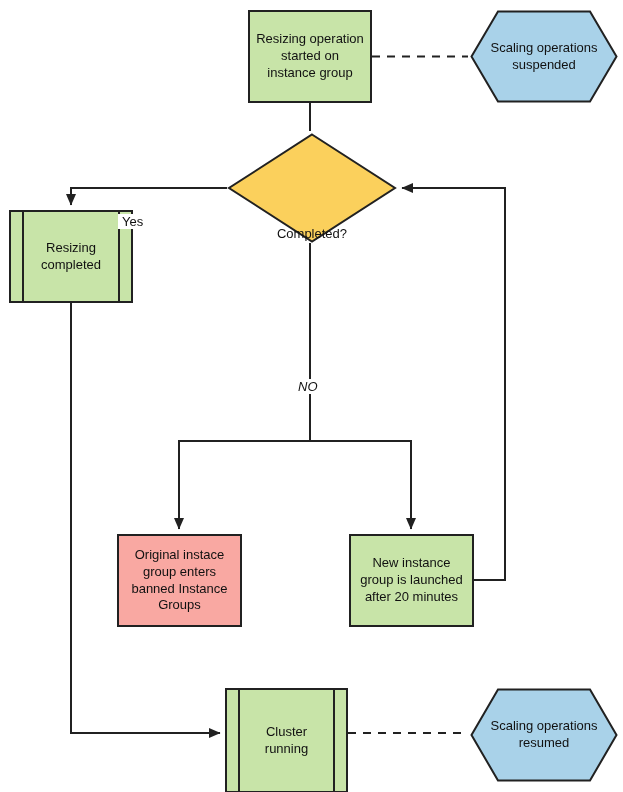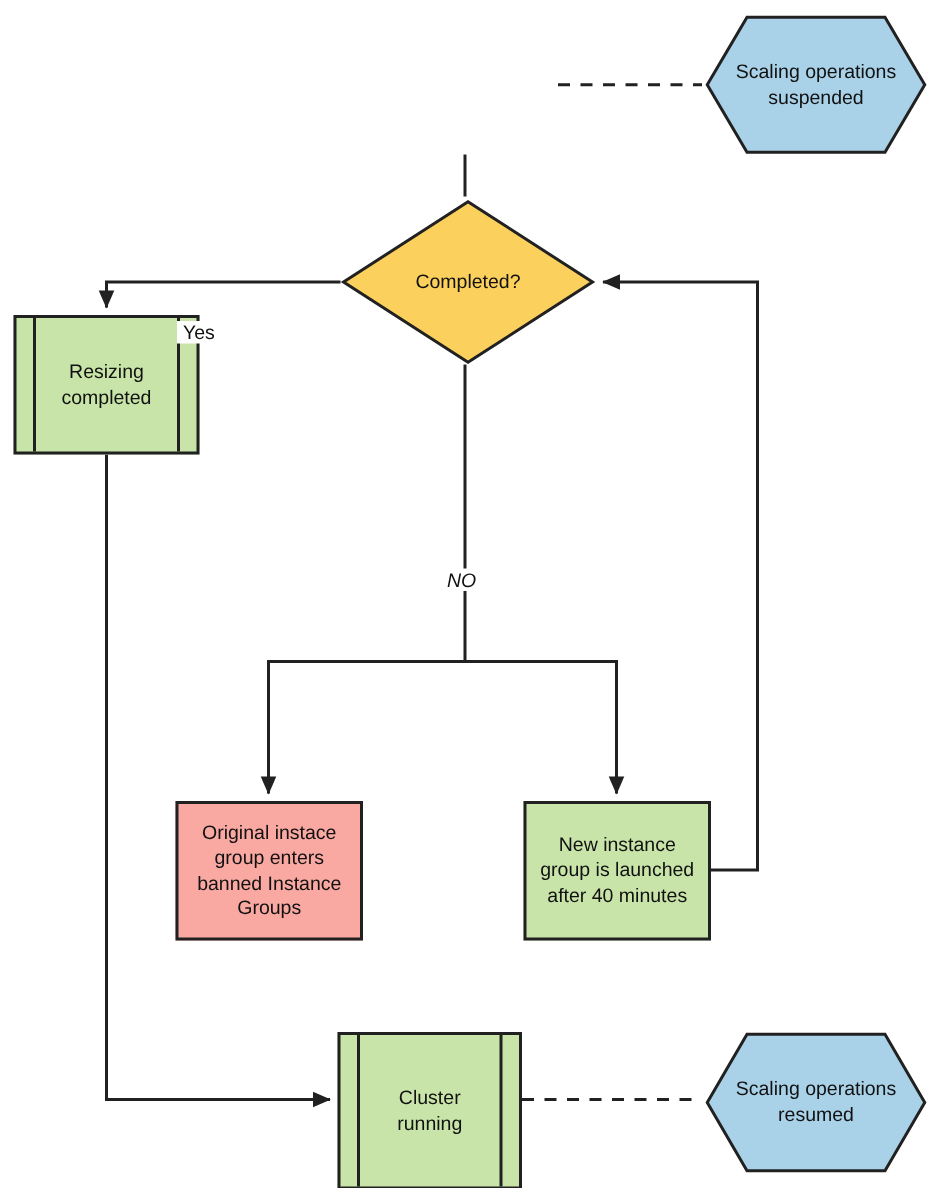--- a/index.html
+++ b/index.html
@@ -93,30 +93,35 @@
     <path d="M310,103 V131"></path>
     <path d="M227,188 H71 V205" marker-end="url(#arrowhead)"></path>
     <path d="M310,243 V441"></path>
     <path d="M310,441 H179 V529" marker-end="url(#arrowhead)"></path>
     <path d="M310,441 H411 V529" marker-end="url(#arrowhead)"></path>
     <path d="M474,580 H505 V188 H402" marker-end="url(#arrowhead)"></path>
     <path d="M71,303 V733 H220" marker-end="url(#arrowhead)"></path>
     <path class="dashed" d="M348,733 H468"></path>
   </svg>
 
+  <div class="node box fill-green" style="left:248px; top:10px; width:124px; height:93px;">
+    <div class="shape-label">Resizing operation
+started on
+instance group</div>
+  </div>
 
   <div class="node" style="left:470px; top:10px; width:148px; height:93px;">
     <svg class="shape-svg" viewBox="0 0 148 93" aria-hidden="true">
       <polygon points="28,1.5 120,1.5 146.5,46.5 120,91.5 28,91.5 1.5,46.5" style="fill:var(--terminator-blue,#a9d2e9);stroke:var(--line,#212121);stroke-width:2"></polygon>
     </svg>
     <div class="shape-label">Scaling operations
 suspended</div>
   </div>
 
-  <div class="node" style="left:227px; top:133px; width:170px; height:110px;">
+  <div class="node" style="left:227px; top:133px; width:170px; height:110px;align-items:flex-end;">
     <svg class="shape-svg" viewBox="0 0 170 110" aria-hidden="true">
       <polygon points="85,1.5 168,55 85,108.5 2,55" style="fill:var(--decision-yellow,#fbd05c);stroke:var(--line,#212121);stroke-width:2"></polygon>
     </svg>
     <div class="shape-label">Completed?</div>
   </div>
 
   <div class="node box fill-pink" style="left:117px; top:534px; width:125px; height:93px;">
     <div class="shape-label">Original instace
 group enters
 banned Instance
@@ -126,21 +131,21 @@
   <div class="node box fill-green" style="left:9px; top:210px; width:124px; height:93px;">
     <span class="bar left"></span>
     <span class="bar right"></span>
     <div class="shape-label">Resizing
 completed</div>
   </div>
 
   <div class="node box fill-green" style="left:349px; top:534px; width:125px; height:93px;">
     <div class="shape-label">New instance
 group is launched
-after 40 minutes</div>
+after 20 minutes</div>
   </div>
 
   <div class="node box fill-green" style="left:225px; top:688px; width:123px; height:105px;">
     <span class="bar left"></span>
     <span class="bar right"></span>
     <div class="shape-label">Cluster
 running</div>
   </div>
 
   <div class="node" style="left:470px; top:688px; width:148px; height:94px;">

